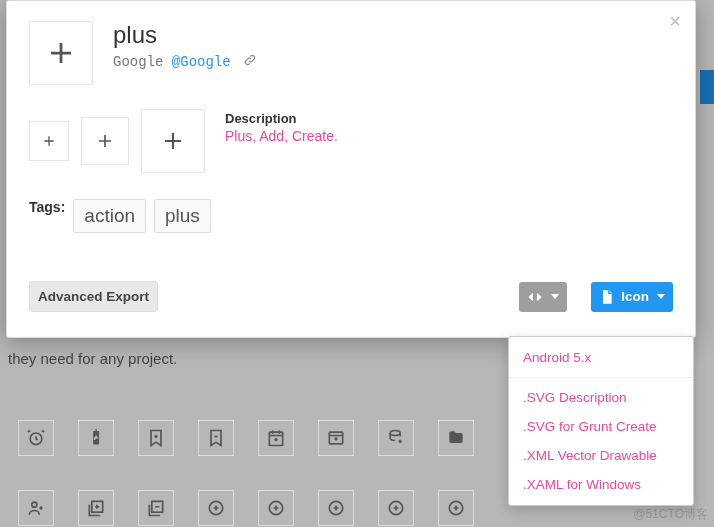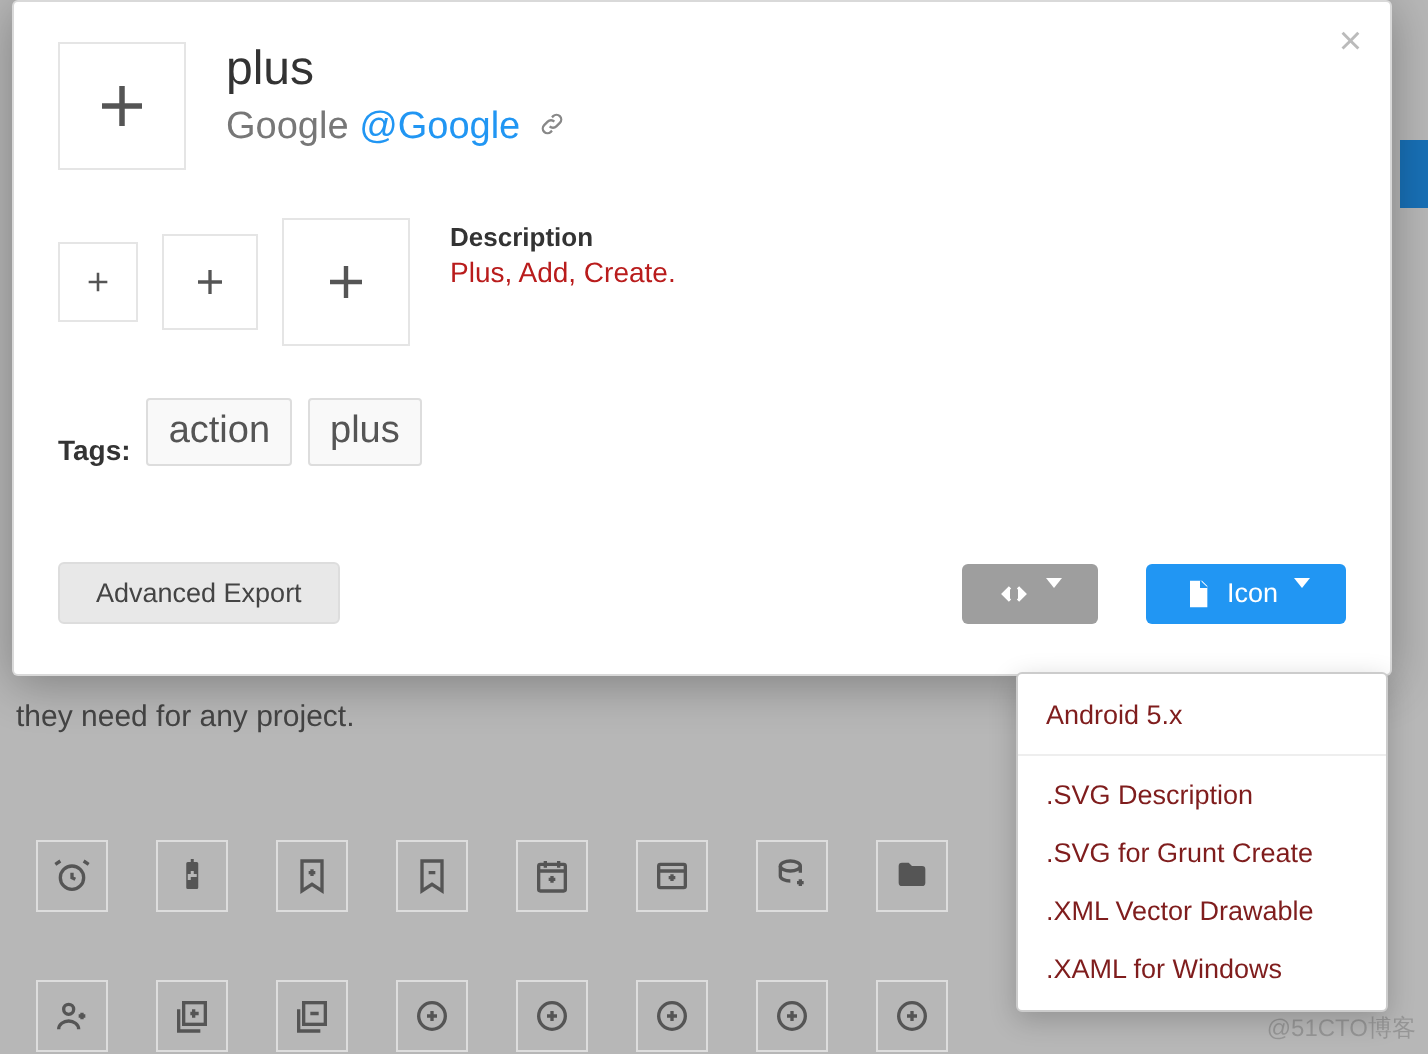--- a/index.html
+++ b/index.html
@@ -100,21 +100,21 @@
     justify-content: center;
     background: #fff;
   }
   .hero-icon svg { width: 30px; height: 30px; stroke: #555; }
   .title-block h2 {
     font-size: 24px;
     font-weight: 500;
     color: #333;
     margin-bottom: 4px;
   }
-  .subtitle { font-size: 19px; color: #777; }
+  .subtitle { font-size: 14px; color: #777; font-family: Liberation Mono, monospace; }
   .subtitle .handle { color: #2196f3; }
   .link-ico {
     display: inline-block;
     vertical-align: middle;
     margin-left: 4px;
     color: #888;
   }
 
   .body-row {
     display: flex;
@@ -136,26 +136,26 @@
   .size-box.s1 { width: 40px; height: 40px; }
   .size-box.s1 svg { width: 14px; height: 14px; }
   .size-box.s2 { width: 48px; height: 48px; }
   .size-box.s2 svg { width: 18px; height: 18px; }
   .size-box.s3 { width: 64px; height: 64px; }
   .size-box.s3 svg { width: 24px; height: 24px; }
   .size-box svg { stroke: #555; }
 
   .desc-block { padding-top: 2px; }
   .desc-block .label { font-weight: 600; font-size: 13px; color: #333; margin-bottom: 2px; }
-  .desc-block .text { color: #b91c1c; }
+  .desc-block .text { color: #ec4899; }
 
   .tags-row {
     margin-top: 26px;
     display: flex;
-    align-items: flex-end;
+    align-items: flex-start;
     gap: 8px;
   }
   .tags-row .label { font-weight: 600; }
   .tag {
     background: #f9f9f9;
     border: 1px solid #ddd;
     border-radius: 2px;
     padding: 5px 10px;
     font-size: 19px;
     color: #555;
@@ -164,27 +164,29 @@
 
   .footer-row {
     margin-top: 48px;
     display: flex;
     align-items: center;
     gap: 8px;
   }
   .footer-row .spacer { flex: 1; }
   .btn {
     display: inline-flex;
+    align-items: center;
     gap: 6px;
     border-radius: 3px;
-    padding: 7px 18px;
+    padding: 7px 8px;
     font-size: 13.5px;
     border: none;
     cursor: pointer;
     white-space: nowrap;
+    font-weight: bold;
   }
   .btn-default {
     background: #e8e8e8;
     color: #444;
     border: 1px solid #ddd;
   }
   .btn-gray {
     background: #9e9e9e;
     color: #fff;
   }
@@ -217,21 +219,21 @@
     z-index: 10;
   }
   .dropdown hr {
     border: none;
     border-top: 1px solid #eee;
     margin: 5px 0;
   }
   .dd-item {
     padding: 7px 14px;
     font-size: 13.5px;
-    color: #7f1d1d;
+    color: #ec4899;
     cursor: pointer;
   }
 
   .watermark {
     position: absolute;
     right: 6px;
     bottom: 4px;
     font-size: 12px;
     color: rgba(0,0,0,0.18);
   }

